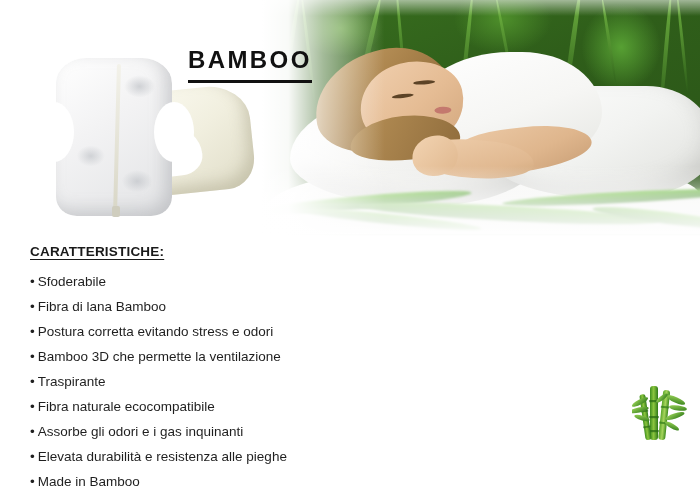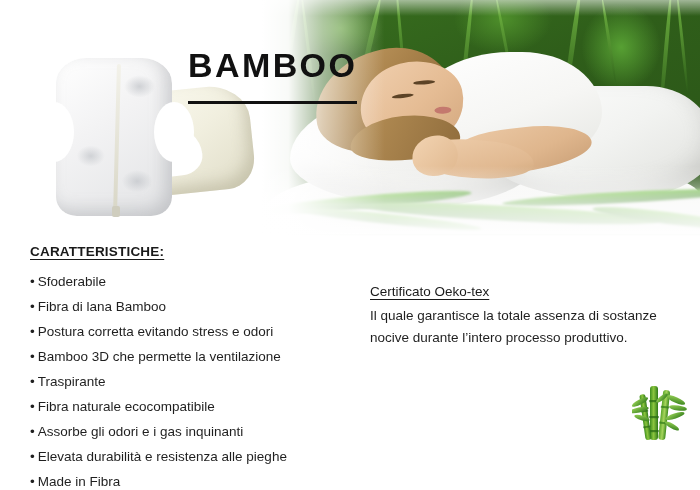--- a/index.html
+++ b/index.html
@@ -193,27 +193,27 @@
     font-size: 29px;
     font-weight: bold;
     letter-spacing: 2.2px;
     color: #111111;
     white-space: nowrap;
   }
   .title-line2 {
     position: absolute;
     left: 188px;
     top: 46px;
-    font-size: 34px;
+    font-size: 24px;
     font-weight: bold;
     letter-spacing: 2.4px;
     color: #111111;
     white-space: nowrap;
     border-bottom: 3px solid #111111;
-    padding-bottom: 16px;
+    padding-bottom: 6px;
   }
 
   
   .product {
     position: absolute;
     left: 52px;
     top: 56px;
     width: 200px;
     height: 165px;
   }
@@ -398,28 +398,24 @@
     <div class="features-heading">CARATTERISTICHE:</div>
     <div>
       <div class="feature-item"><span class="dot">•</span><span>Sfoderabile</span></div>
       <div class="feature-item"><span class="dot">•</span><span>Fibra di lana Bamboo</span></div>
       <div class="feature-item"><span class="dot">•</span><span>Postura corretta evitando stress e odori</span></div>
       <div class="feature-item"><span class="dot">•</span><span>Bamboo 3D che permette la ventilazione</span></div>
       <div class="feature-item"><span class="dot">•</span><span>Traspirante</span></div>
       <div class="feature-item"><span class="dot">•</span><span>Fibra naturale ecocompatibile</span></div>
       <div class="feature-item"><span class="dot">•</span><span>Assorbe gli odori e i gas inquinanti</span></div>
       <div class="feature-item"><span class="dot">•</span><span>Elevata durabilità e resistenza alle pieghe</span></div>
-      <div class="feature-item"><span class="dot">•</span><span>Made in Fibra</span></div>
+      <div class="feature-item"><span class="dot">•</span><span>Made in Bamboo</span></div>
     </div>
   </div>
 
-  <div class="cert">
-    <div class="cert-title">Certificato Oeko-tex</div>
-    <div class="cert-body">Il quale garantisce la totale assenza di sostanze nocive durante l’intero processo produttivo.</div>
-  </div>
 
   <div class="bamboo-icon">
     <svg viewBox="0 0 56 62" width="56" height="62" aria-hidden="true">
       <defs>
         <linearGradient id="caneA" x1="0" y1="0" x2="1" y2="0">
           <stop offset="0%" stop-color="#3f8f1e"></stop>
           <stop offset="45%" stop-color="#8cc63f"></stop>
           <stop offset="100%" stop-color="#2f7a18"></stop>
         </linearGradient>
         <linearGradient id="caneB" x1="0" y1="0" x2="1" y2="0">

